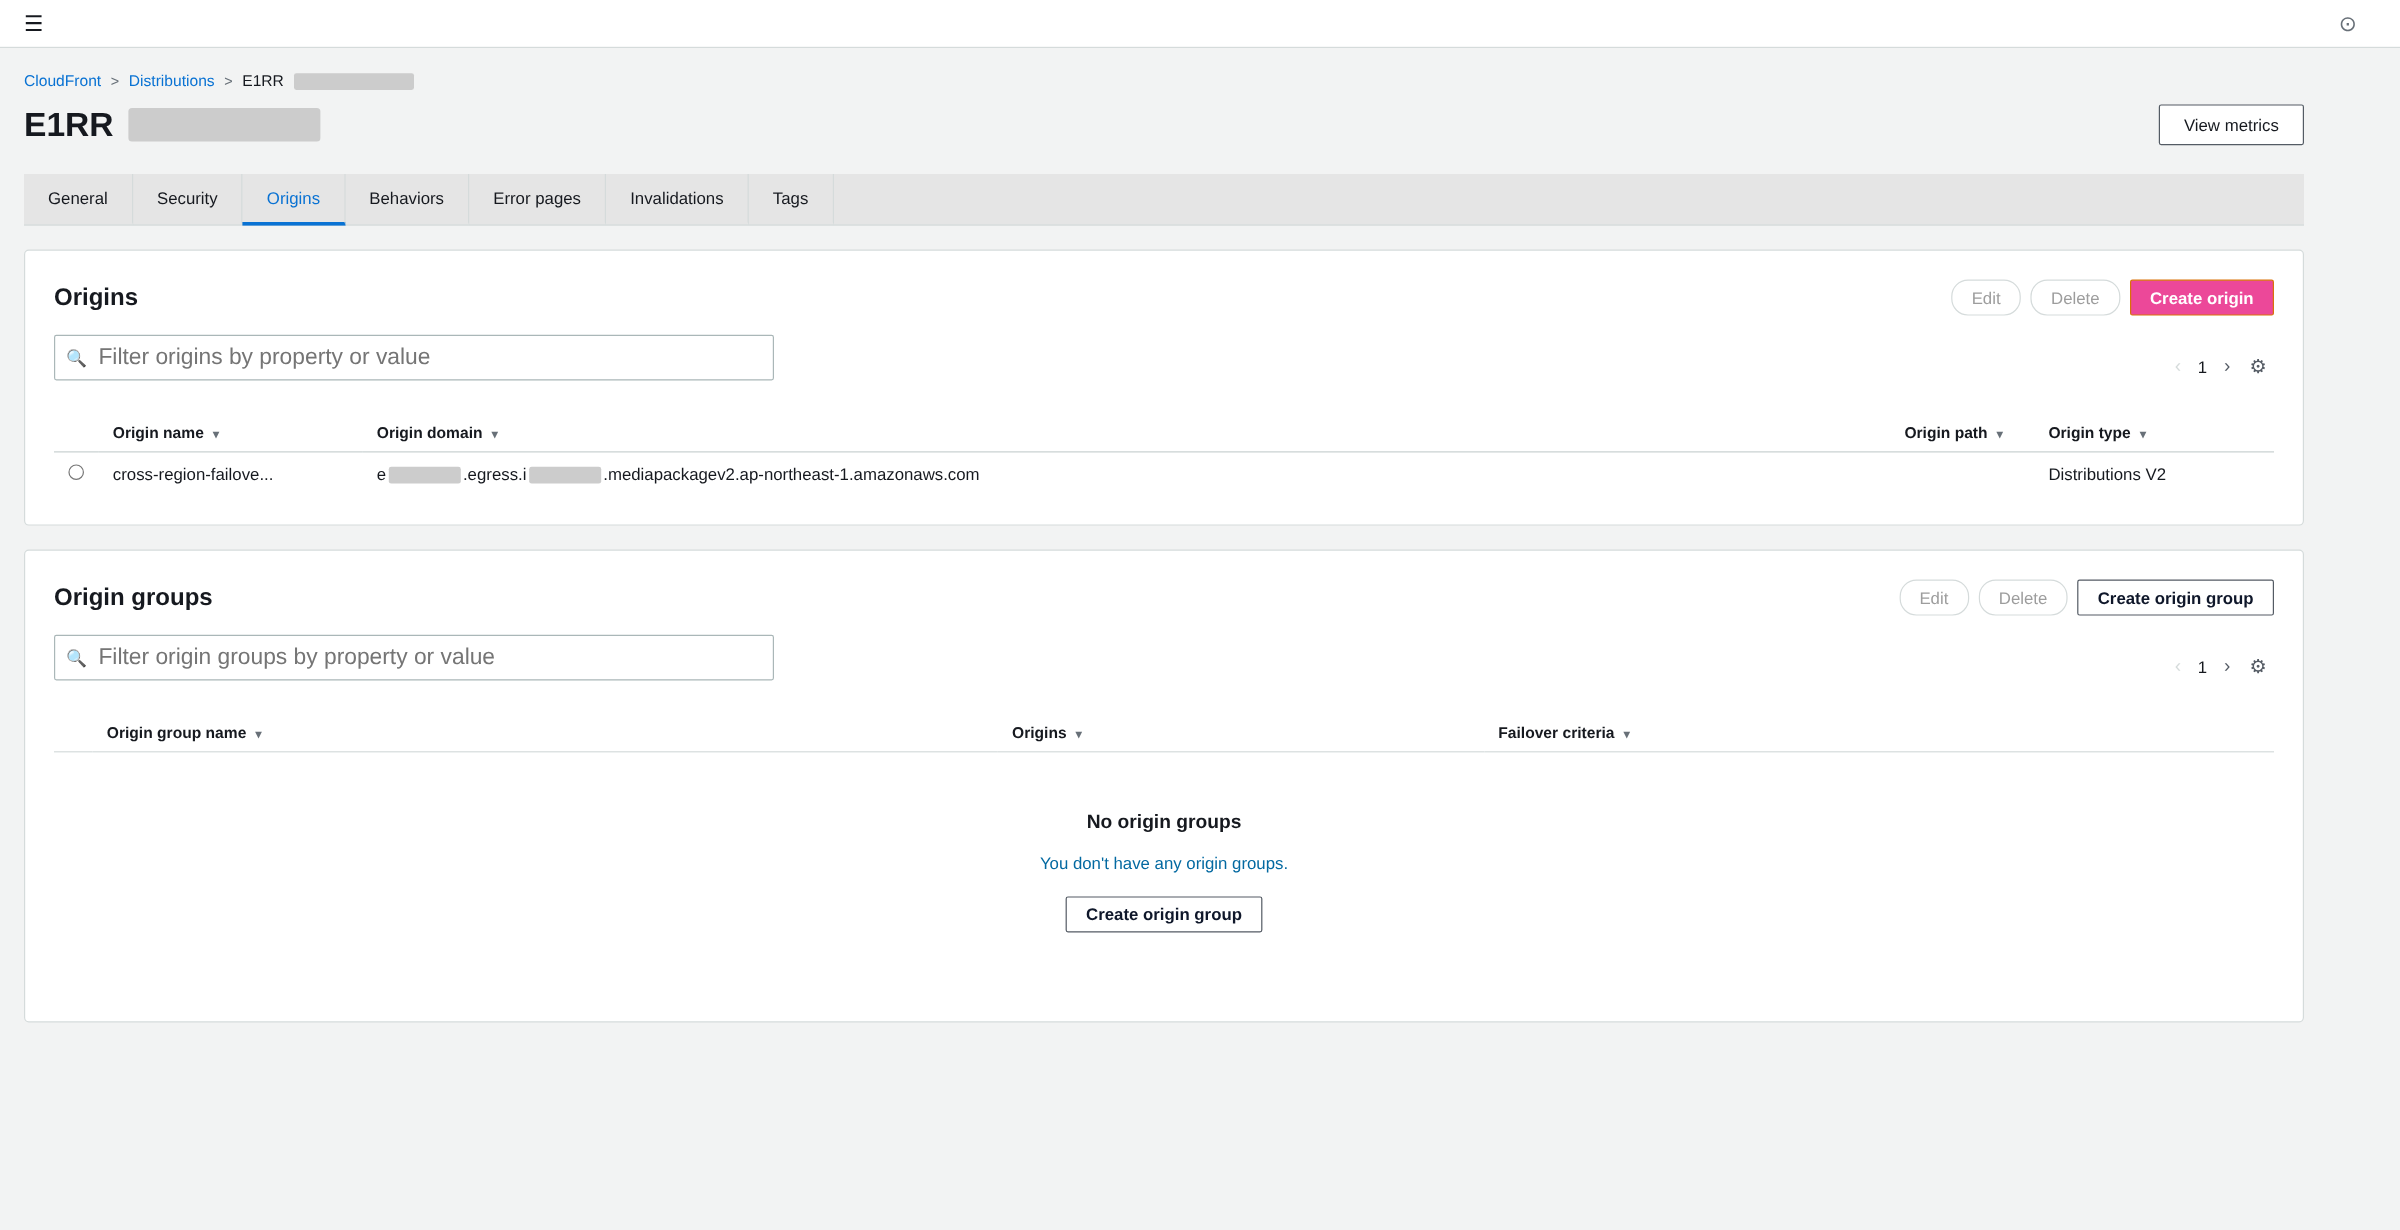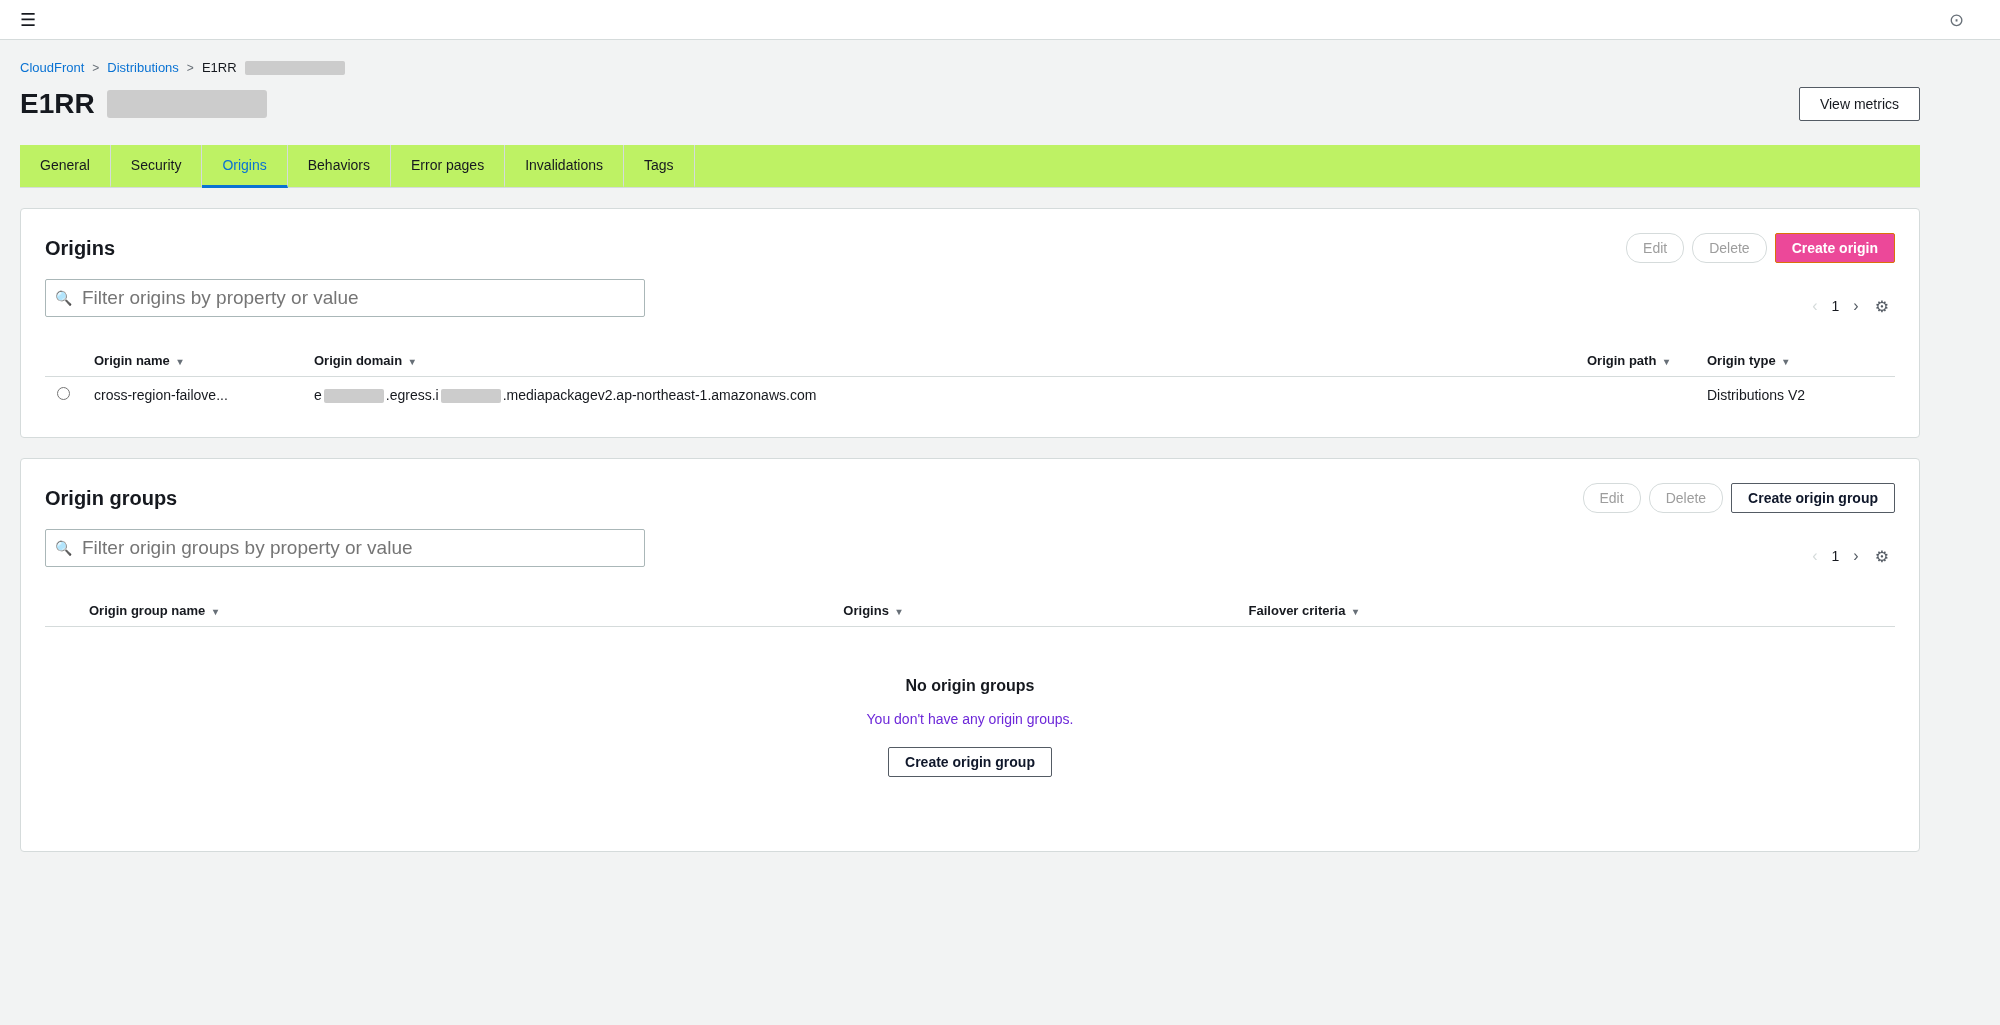--- a/index.html
+++ b/index.html
@@ -91,21 +91,21 @@
       padding: 8px 20px;
       font-size: 14px;
       cursor: pointer;
       border-radius: 2px;
       font-weight: 400;
     }
 
     .tabs {
       display: flex;
       border-bottom: 1px solid #d5dbdb;
-      background: #bef264;
+      background: #e5e5e5;
       margin-bottom: 0;
     }
     .tab-item {
       padding: 12px 20px;
       cursor: pointer;
       font-size: 14px;
       color: #16191f;
       border-bottom: 3px solid transparent;
       margin-bottom: -1px;
       white-space: nowrap;
@@ -272,21 +272,21 @@
     .empty-state {
       text-align: center;
       padding: 40px 20px;
     }
     .empty-state .empty-title {
       font-weight: 700;
       font-size: 16px;
       margin-bottom: 16px;
     }
     .empty-state .empty-desc {
-      color: #6d28d9;
+      color: #0369a1;
       margin-bottom: 20px;
     }
 
     .top-right-icon {
       margin-left: auto;
       padding: 0 16px;
     }
     .gear-icon-top {
       color: #687078;
       font-size: 18px;

